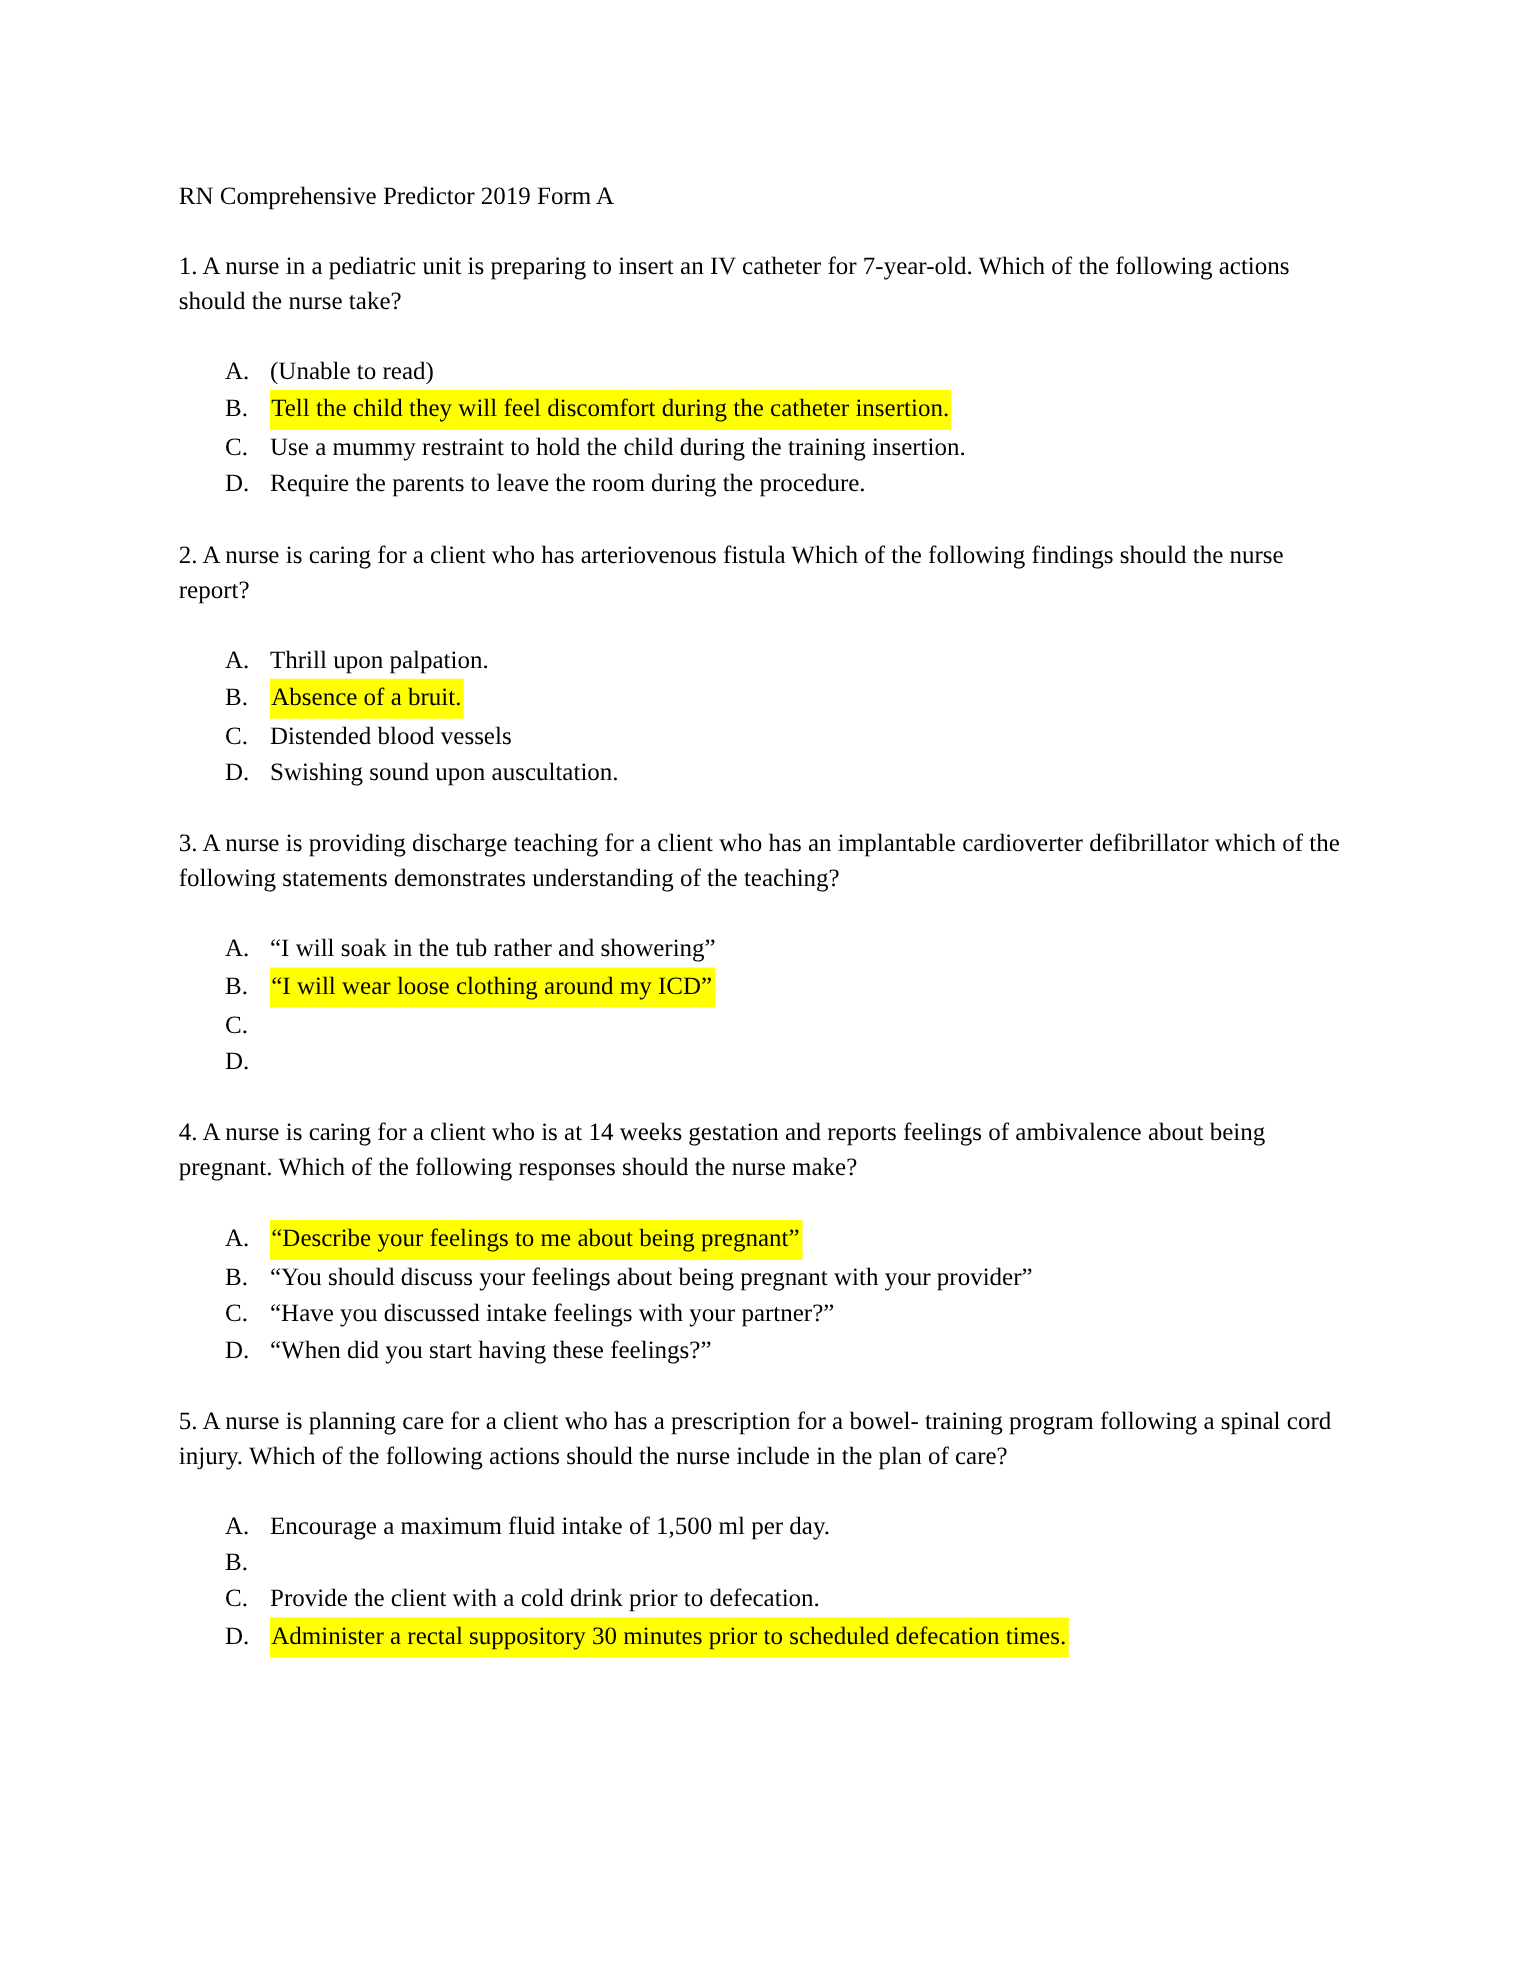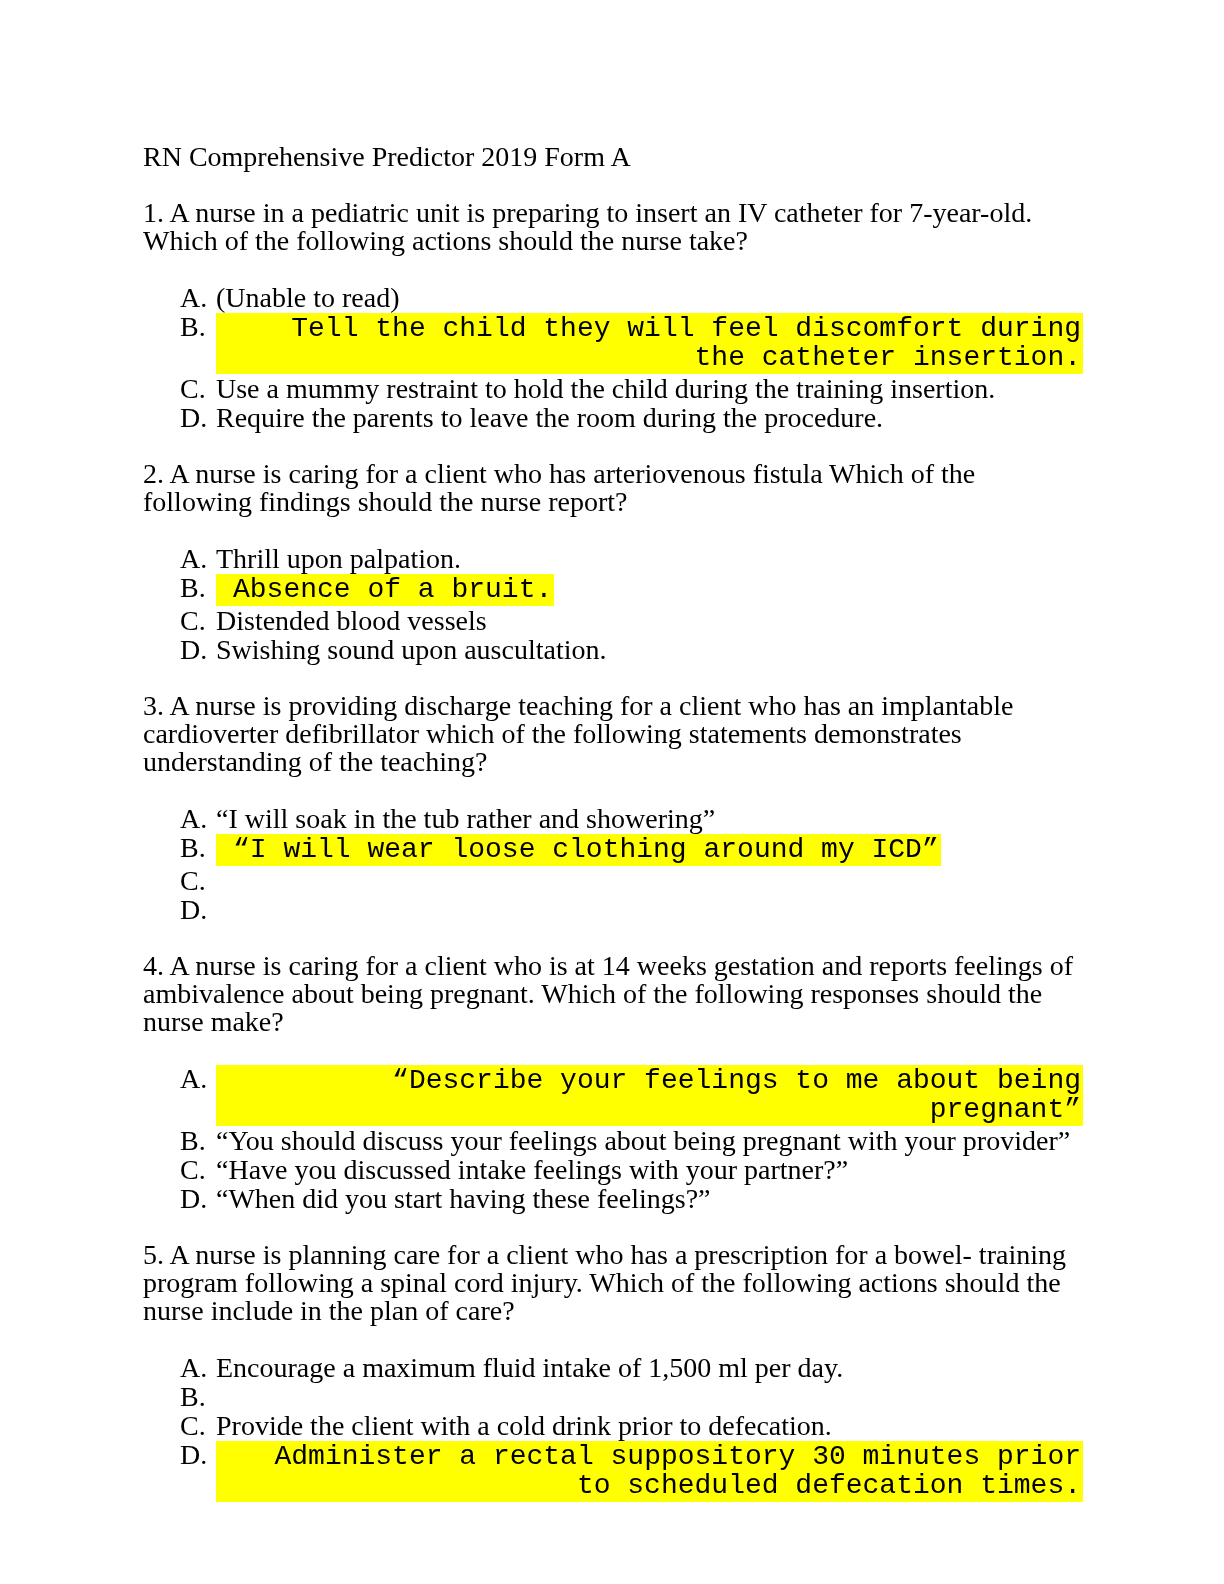--- a/index.html
+++ b/index.html
@@ -13,21 +13,21 @@
     position: relative;
     font-family: "Liberation Serif", serif;
     color: #000000;
     -webkit-font-smoothing: antialiased;
   }
   .page {
     position: absolute;
     top: 143px;
     left: 143px;
     width: 940px;
-    font-size: 28px;
+    font-size: 20px;
     line-height: 28px;
   }
   .doc-title {
     margin: 0 0 28px 0;
     font-weight: normal;
   }
   .question-block {
     margin: 0;
   }
   .q-text {
@@ -43,27 +43,25 @@
     align-items: baseline;
     padding-left: 37px;
     line-height: 29px;
   }
   .opt-letter {
     flex: 0 0 36px;
     width: 36px;
   }
   .opt-text {
     flex: 0 1 auto;
-    text-align: right;
   }
   .hl {
     background: var(--hl, #ffff00);
     box-decoration-break: clone;
-    padding: 1px 2px 2px 17px;
-    font-family: Liberation Mono, monospace;
+    padding: 1px 2px 2px 1px;
   }
 </style>
 </head>
 <body>
 
 <div class="page">
 
   <p class="doc-title">RN Comprehensive Predictor 2019 Form A</p>
 
   <div class="question-block">

